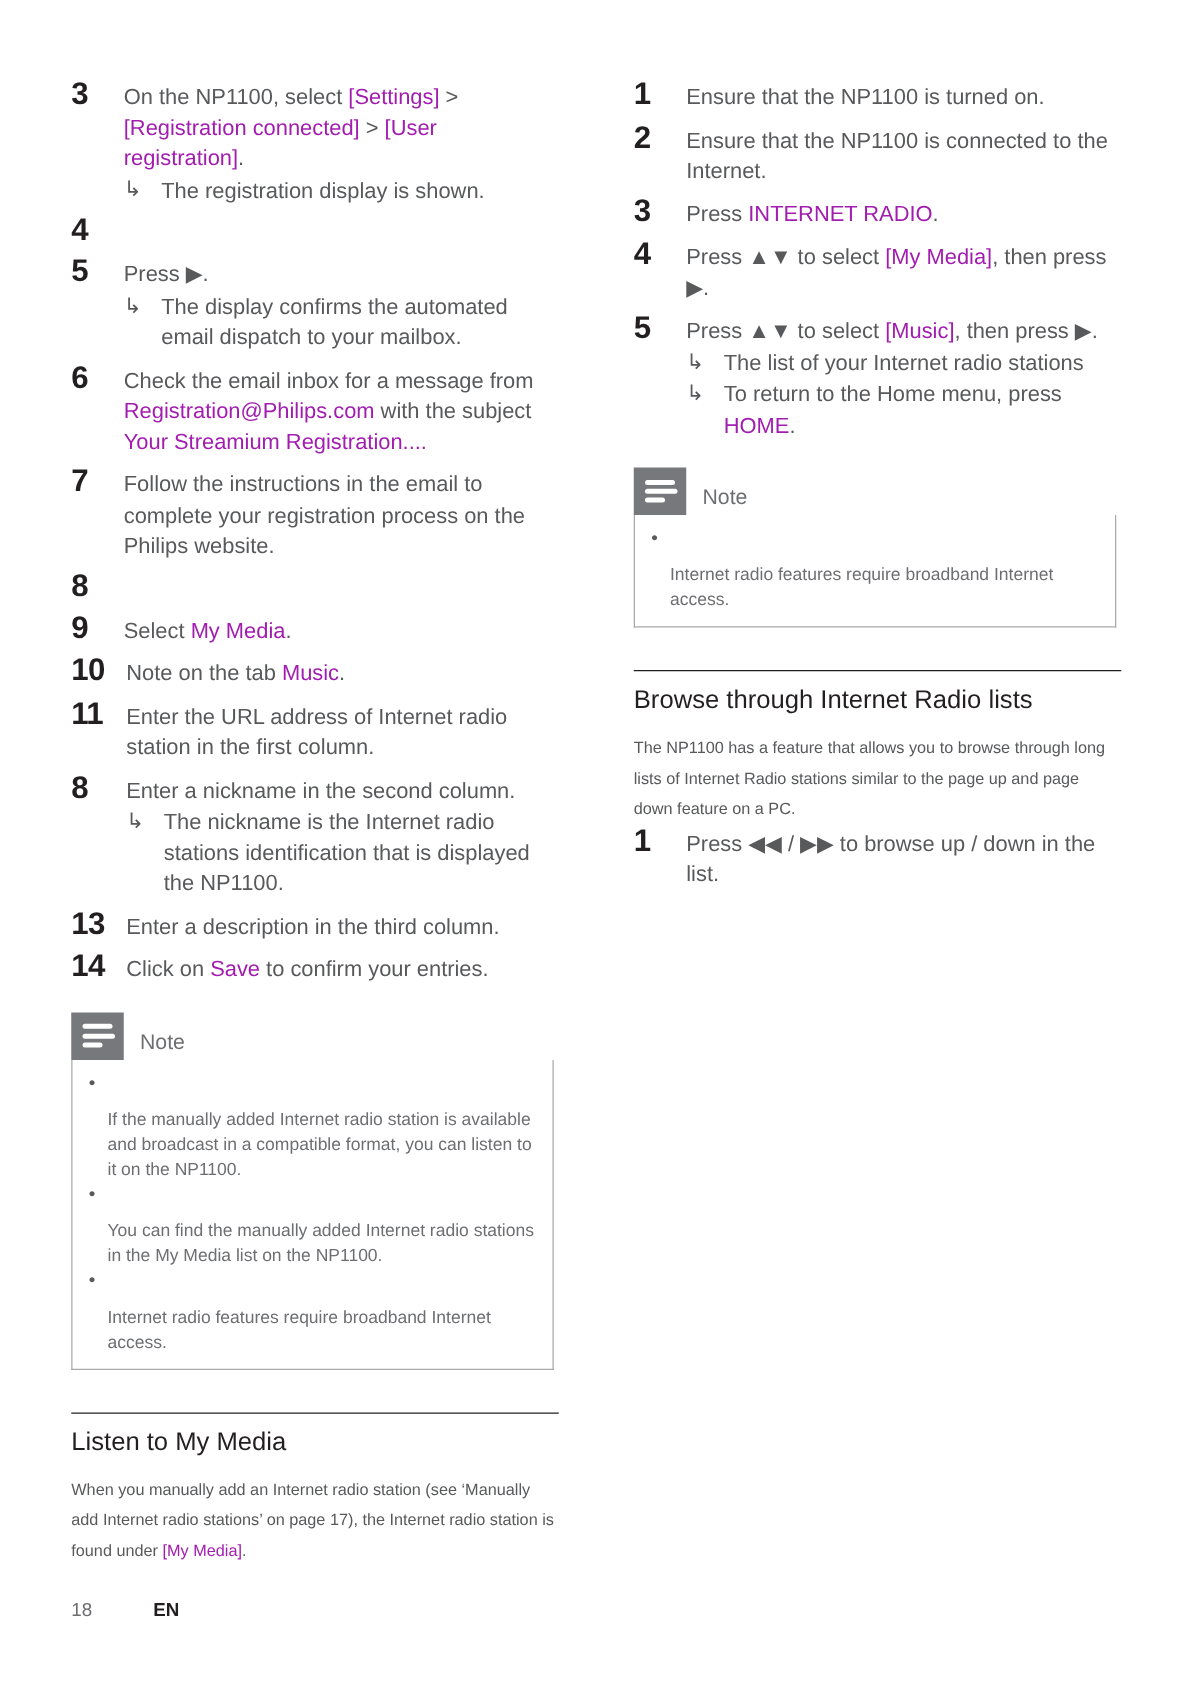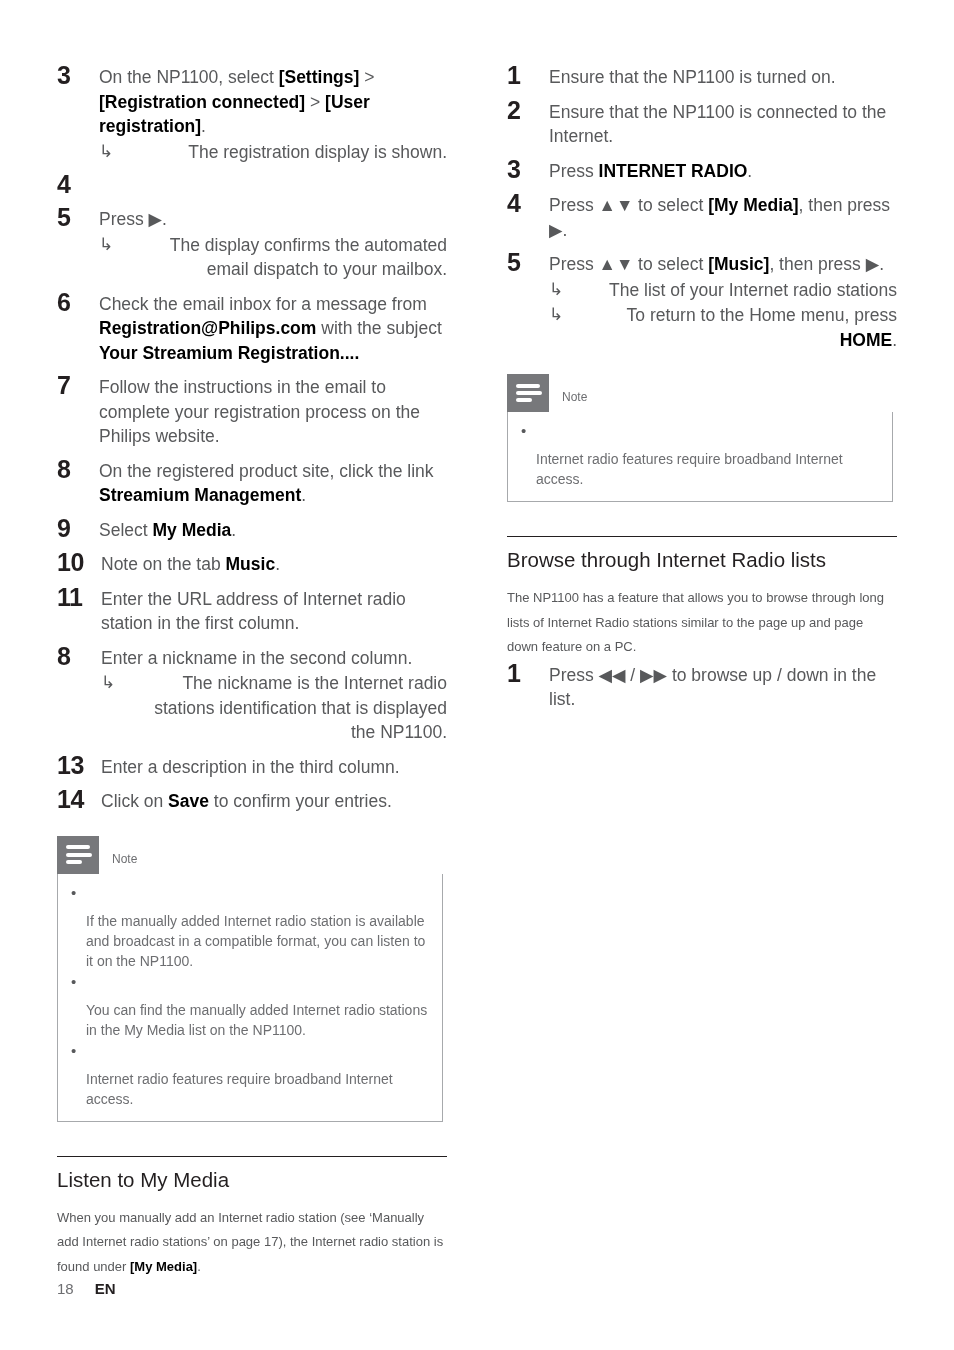--- a/index.html
+++ b/index.html
@@ -67,26 +67,25 @@
     width: 30px;
     font-size: 17px;
     line-height: 24.5px;
     color: #58595b;
   }
   .sub-text {
     flex: 1 1 auto;
     font-size: 17.5px;
     line-height: 24.5px;
     color: #58595b;
-    text-align: right;
   }
 
   b, .b {
-    font-weight: bold;
-    color: #000000;
+    font-weight: normal;
+    color: #a21caf;
   }
 
   
   .note {
     margin-top: 22px;
     width: 386px;
   }
   .note-head {
     display: flex;
     align-items: flex-end;
@@ -107,21 +106,21 @@
     display: block;
     background: #ffffff;
     height: 4px;
     border-radius: 2px;
     margin: 1.6px 0;
   }
   .note-icon i:nth-child(1) { width: 24px; }
   .note-icon i:nth-child(2) { width: 26px; }
   .note-icon i:nth-child(3) { width: 16px; }
   .note-title {
-    font-size: 12px;
+    font-size: 17px;
     color: #6d6e71;
     padding-left: 13px;
     padding-bottom: 5px;
     line-height: 19px;
     margin-top: 12px;
   }
   .note-body {
     border: 1px solid #a7a9ac;
     border-top: none;
     box-sizing: border-box;
@@ -174,20 +173,21 @@
 
   
   .footer {
     position: absolute;
     left: 57px;
     top: 1280px;
     font-size: 15px;
     color: #6d6e71;
     display: flex;
     align-items: flex-start;
+    gap: 28px;
   }
   .footer-page { margin-right: 21px; }
   .footer-lang { font-weight: bold; color: #231f20; font-size: 15px; }
 </style>
 </head>
 <body>
 
 <div class="page">
 
   <div class="col col-left">
@@ -212,21 +212,20 @@
         <div class="step">
           <div class="step-num">6</div>
           <div class="step-body"><span>Check the email inbox for a message from </span><span class="b">Registration@Philips.com</span><span> with the subject </span><span class="b">Your Streamium Registration....</span></div>
         </div>
         <div class="step">
           <div class="step-num">7</div>
           <div class="step-body"><span>Follow the instructions in the email to complete your registration process on the Philips website.</span></div>
         </div>
         <div class="step">
           <div class="step-num">8</div>
-          <div class="step-body"><span>On the registered product site, click the link </span><span class="b">Streamium Management</span><span>.</span></div>
         </div>
         <div class="step">
           <div class="step-num">9</div>
           <div class="step-body"><span>Select </span><span class="b">My Media</span><span>.</span></div>
         </div>
         <div class="step">
           <div class="step-num wide">10</div>
           <div class="step-body"><span>Note on the tab </span><span class="b">Music</span><span>.</span></div>
         </div>
         <div class="step">

